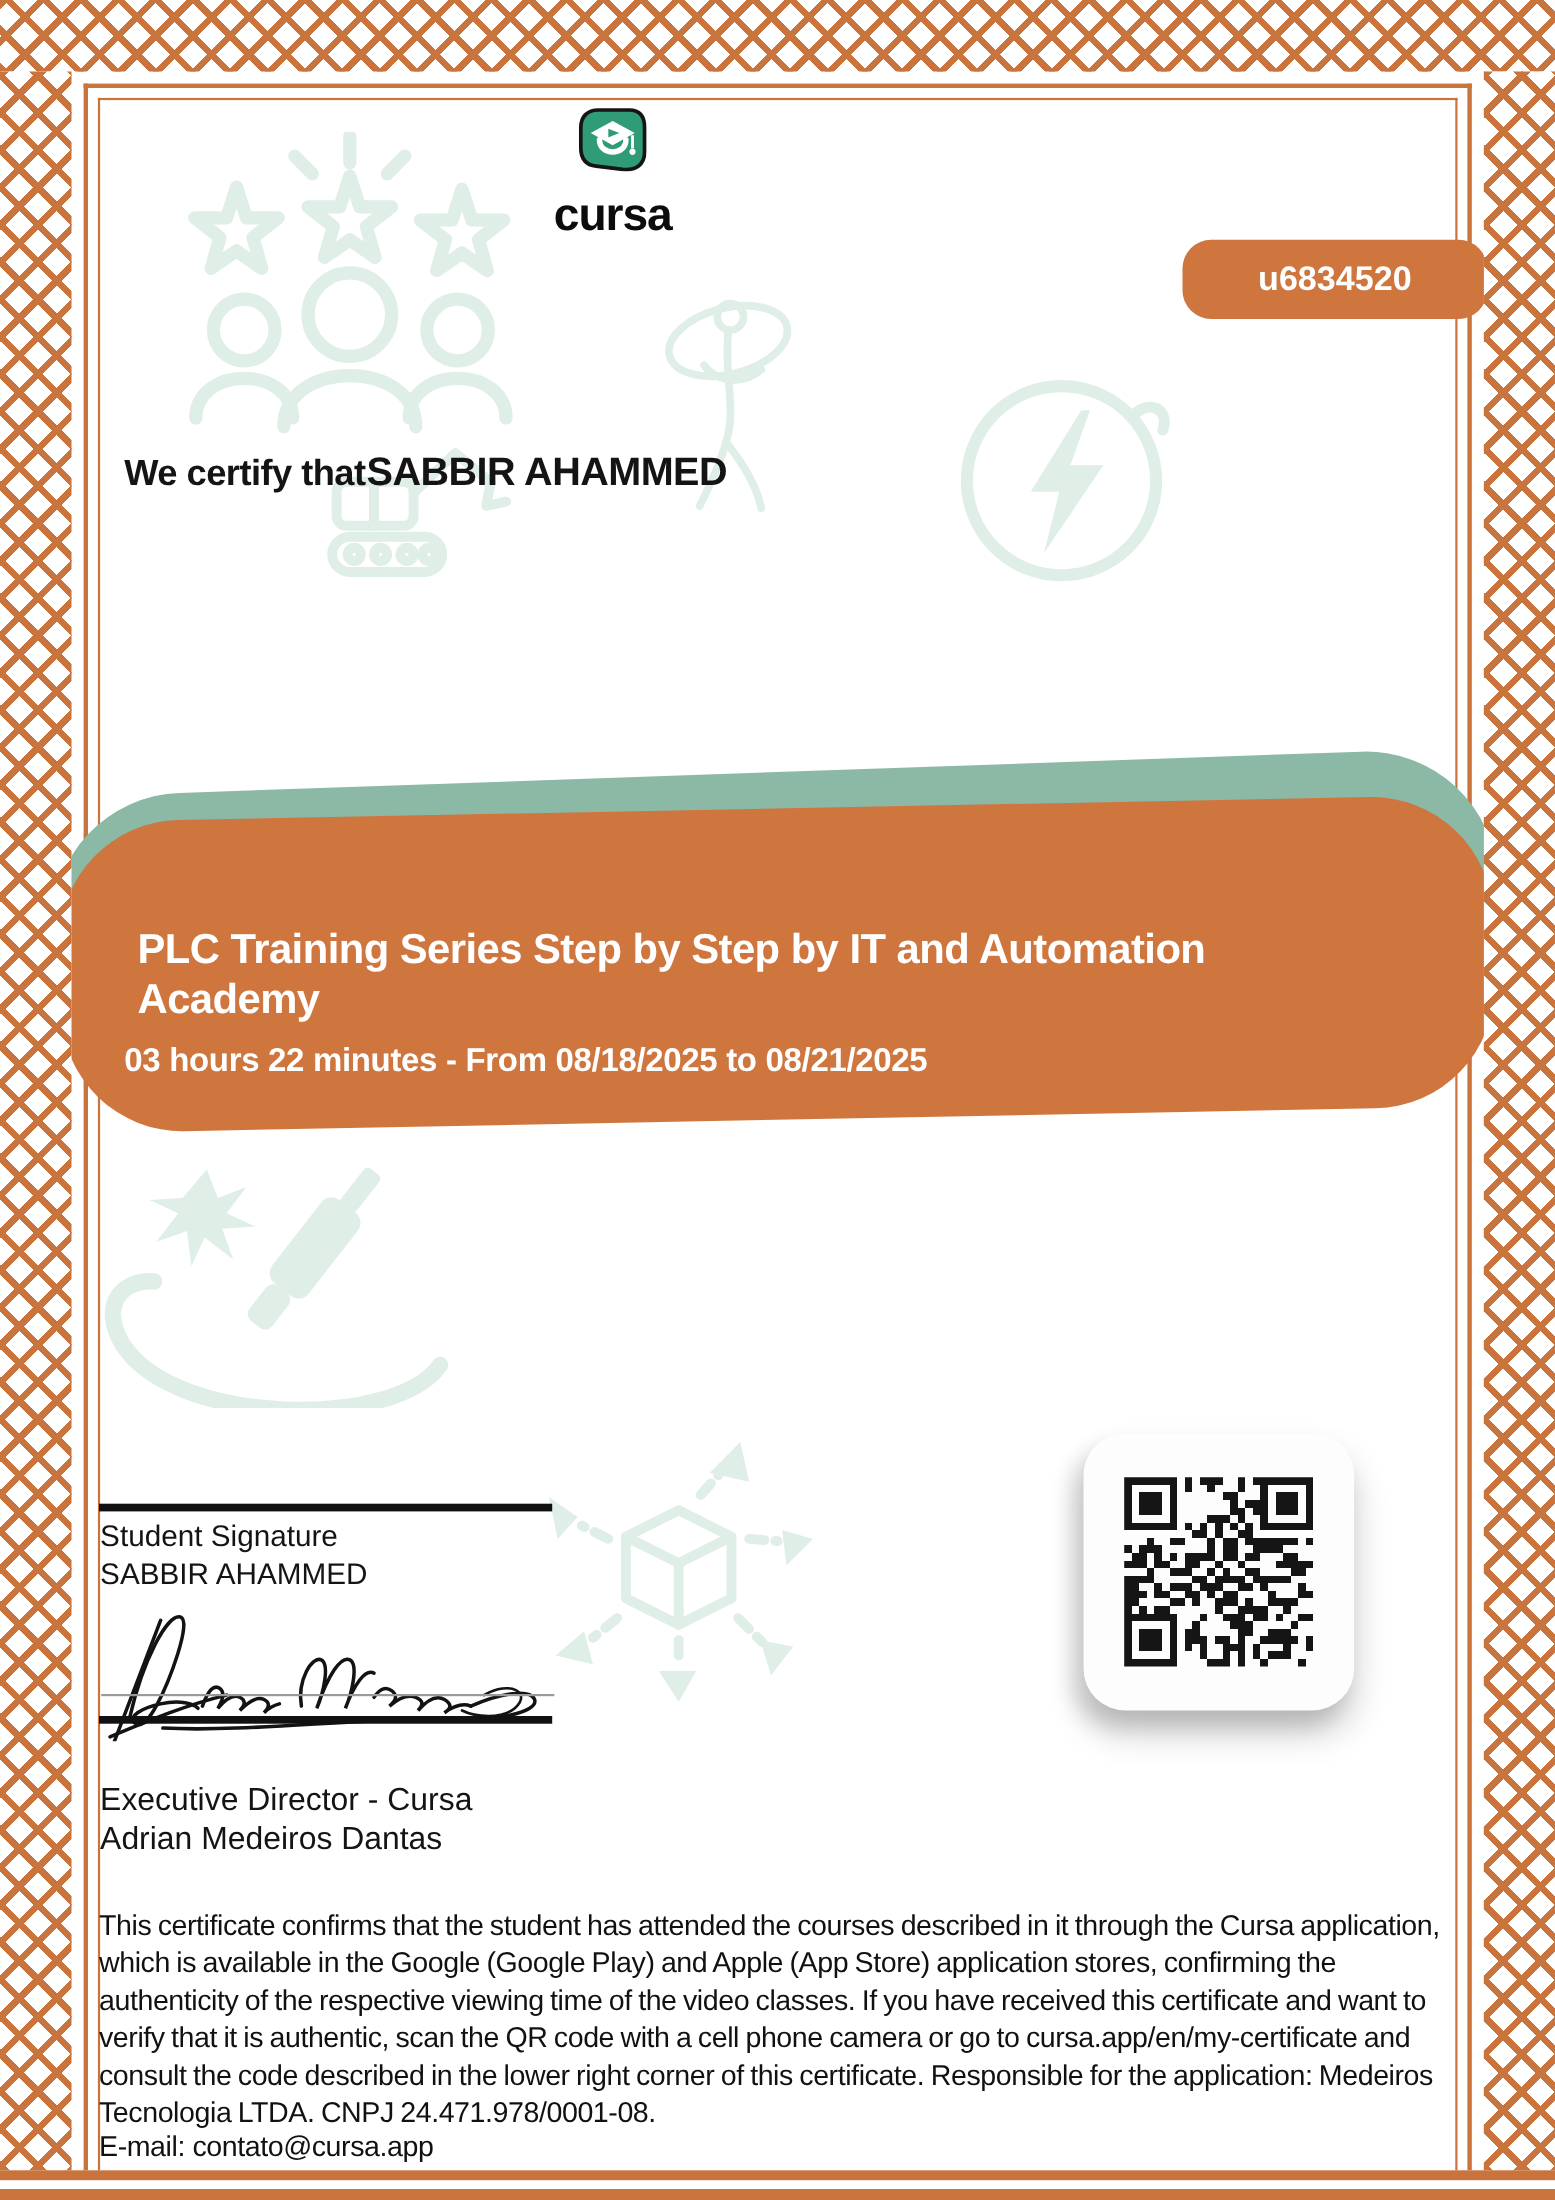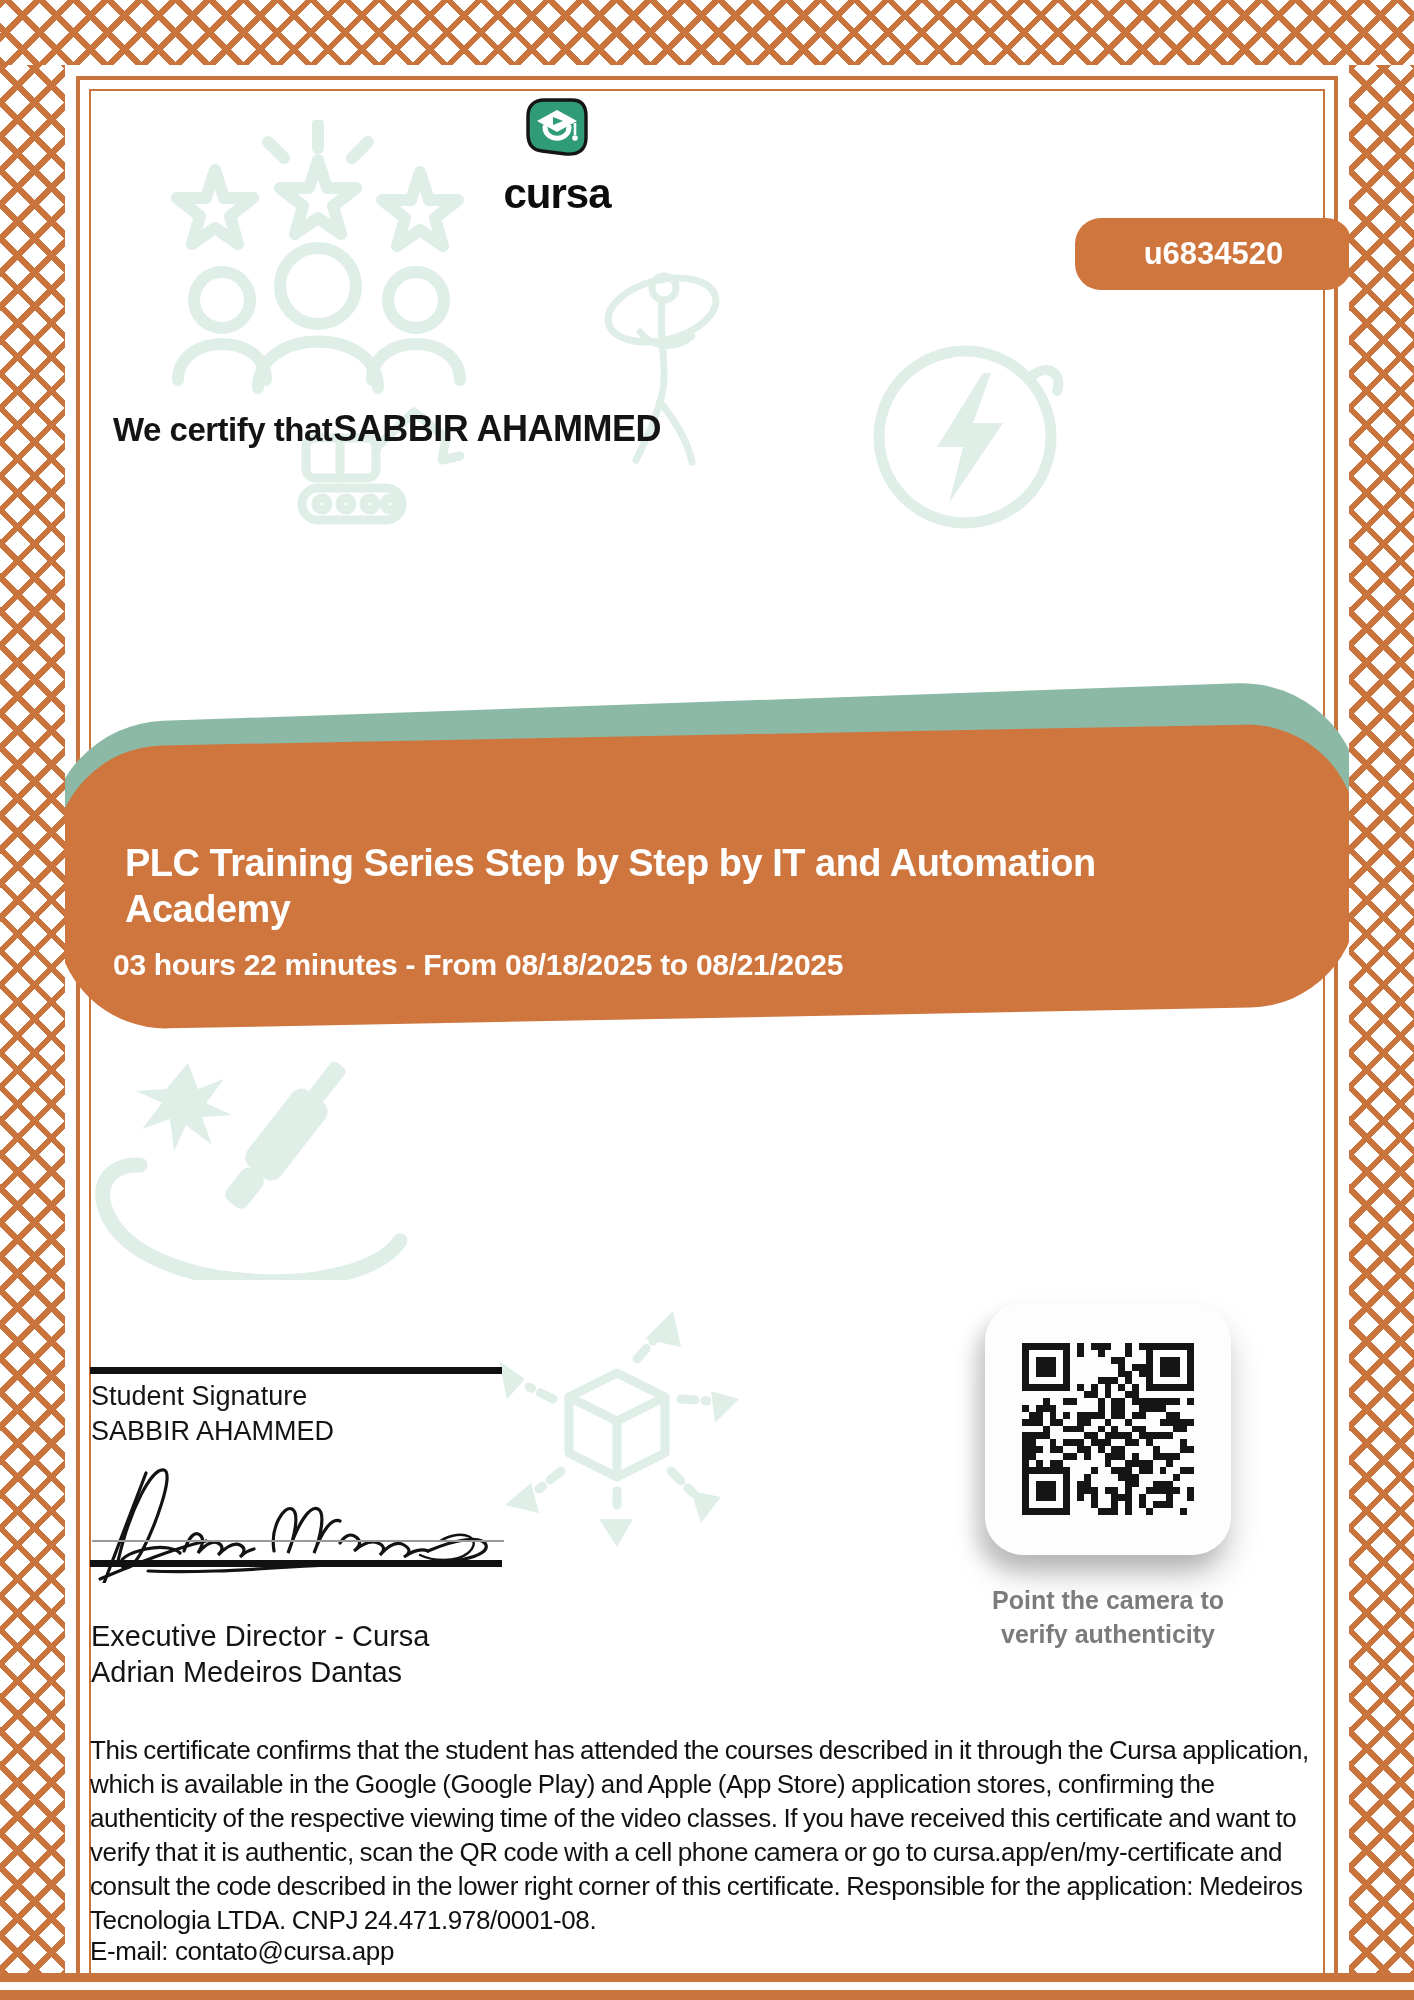--- a/index.html
+++ b/index.html
@@ -524,21 +524,17 @@
         <rect x="5" y="24" width="1" height="1" fill="#151515"></rect>
         <rect x="6" y="24" width="1" height="1" fill="#151515"></rect>
         <rect x="11" y="24" width="1" height="1" fill="#151515"></rect>
         <rect x="12" y="24" width="1" height="1" fill="#151515"></rect>
         <rect x="13" y="24" width="1" height="1" fill="#151515"></rect>
         <rect x="15" y="24" width="1" height="1" fill="#151515"></rect>
         <rect x="18" y="24" width="1" height="1" fill="#151515"></rect>
         <rect x="23" y="24" width="1" height="1" fill="#151515"></rect>
       </svg>
   </div>
-  <p class="qr-caption">
-    <span>Point the camera to</span><br>
-    <span>verify authenticity</span>
-  </p>
 
   <p class="footer">This certificate confirms that the student has attended the courses described in it through the Cursa application, which is available in the Google (Google Play) and Apple (App Store) application stores, confirming the authenticity of the respective viewing time of the video classes. If you have received this certificate and want to verify that it is authentic, scan the QR code with a cell phone camera or go to cursa.app/en/my-certificate and consult the code described in the lower right corner of this certificate. Responsible for the application: Medeiros Tecnologia LTDA. CNPJ 24.471.978/0001-08.</p>
   <p class="footer-email">E-mail: contato@cursa.app</p>
 
 </div>
 
 </body></html>

